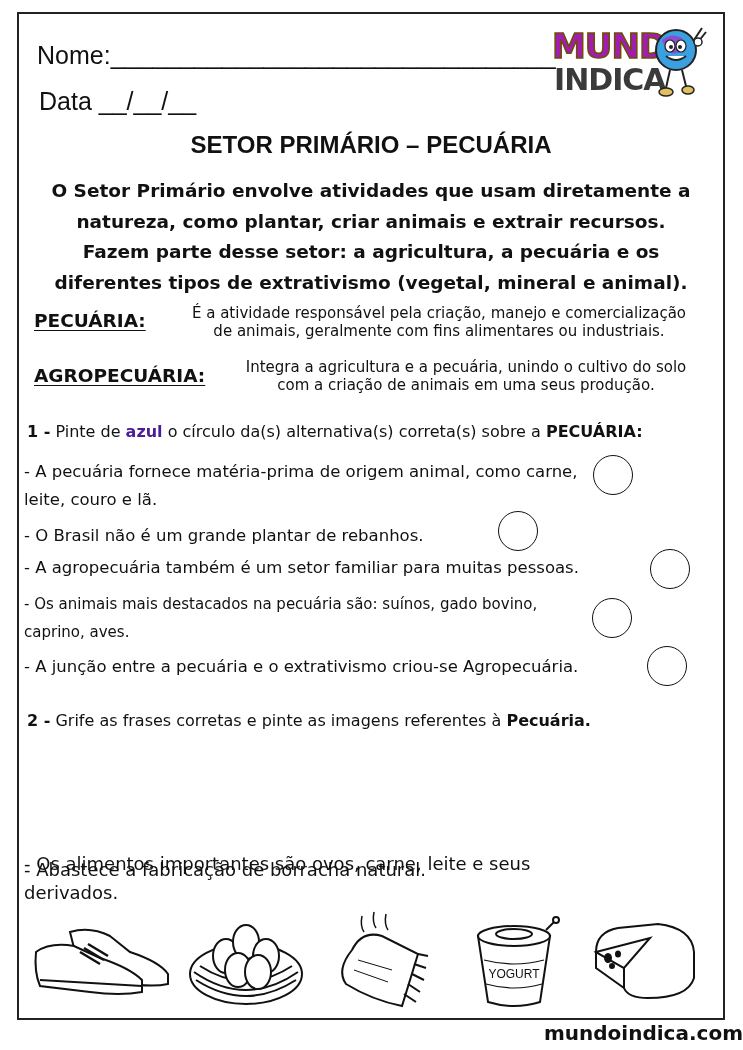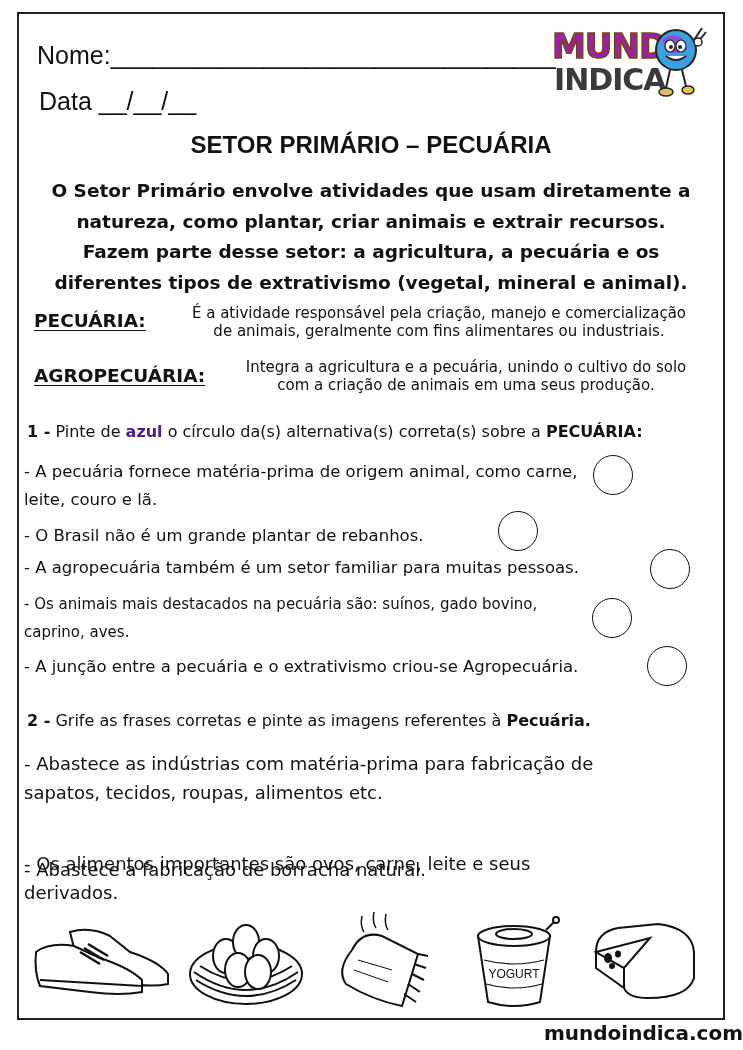--- a/index.html
+++ b/index.html
@@ -63,21 +63,20 @@
 
   <div class="abs sans opt" style="left:5px;top:576px;width:560px;font-size:15px;">- Os animais mais destacados na pecuária são: suínos, gado bovino, caprino, aves.</div>
   <div class="circle" style="left:573px;top:584px;"></div>
 
   <div class="abs sans opt" style="left:5px;top:639px;font-size:16.5px;">- A junção entre a pecuária e o extrativismo criou-se Agropecuária.</div>
   <div class="circle" style="left:628px;top:632px;"></div>
 
   <div class="abs sans q-title" style="left:8px;top:697px;font-size:16px;">
     <b>2 -</b><span>  Grife as frases corretas e pinte as imagens referentes à </span><b>Pecuária.</b>
   </div>
-  <div class="abs sans q2-item" style="left:5px;top:735px;width:640px;font-size:18px;">- Abastece as indústrias com matéria-prima para fabricação de sapatos, tecidos, roupas, alimentos etc.</div>
   <div class="abs sans q2-item" style="left:5px;top:798px;font-size:18px;margin-top:43px;">- Abastece a fabricação de borracha natural.</div>
   <div class="abs sans q2-item" style="left:5px;top:835px;width:580px;font-size:18px;">- Os alimentos importantes são ovos, carne, leite e seus derivados.</div>
 </div>
 
 <div class="logo">
   <div class="logo-mundo">MUND</div>
   <div class="logo-indica">INDICA</div>
   <svg style="position:absolute;left:112px;top:2px;" width="56" height="80" viewBox="0 0 56 80">
     <circle cx="24" cy="28" r="20" fill="#3aa0e0" stroke="#222" stroke-width="2"></circle>
     <path d="M10 18 Q20 10 30 16 Q36 24 28 30 Q20 34 14 28 Z" fill="#8a4fd0"></path>

